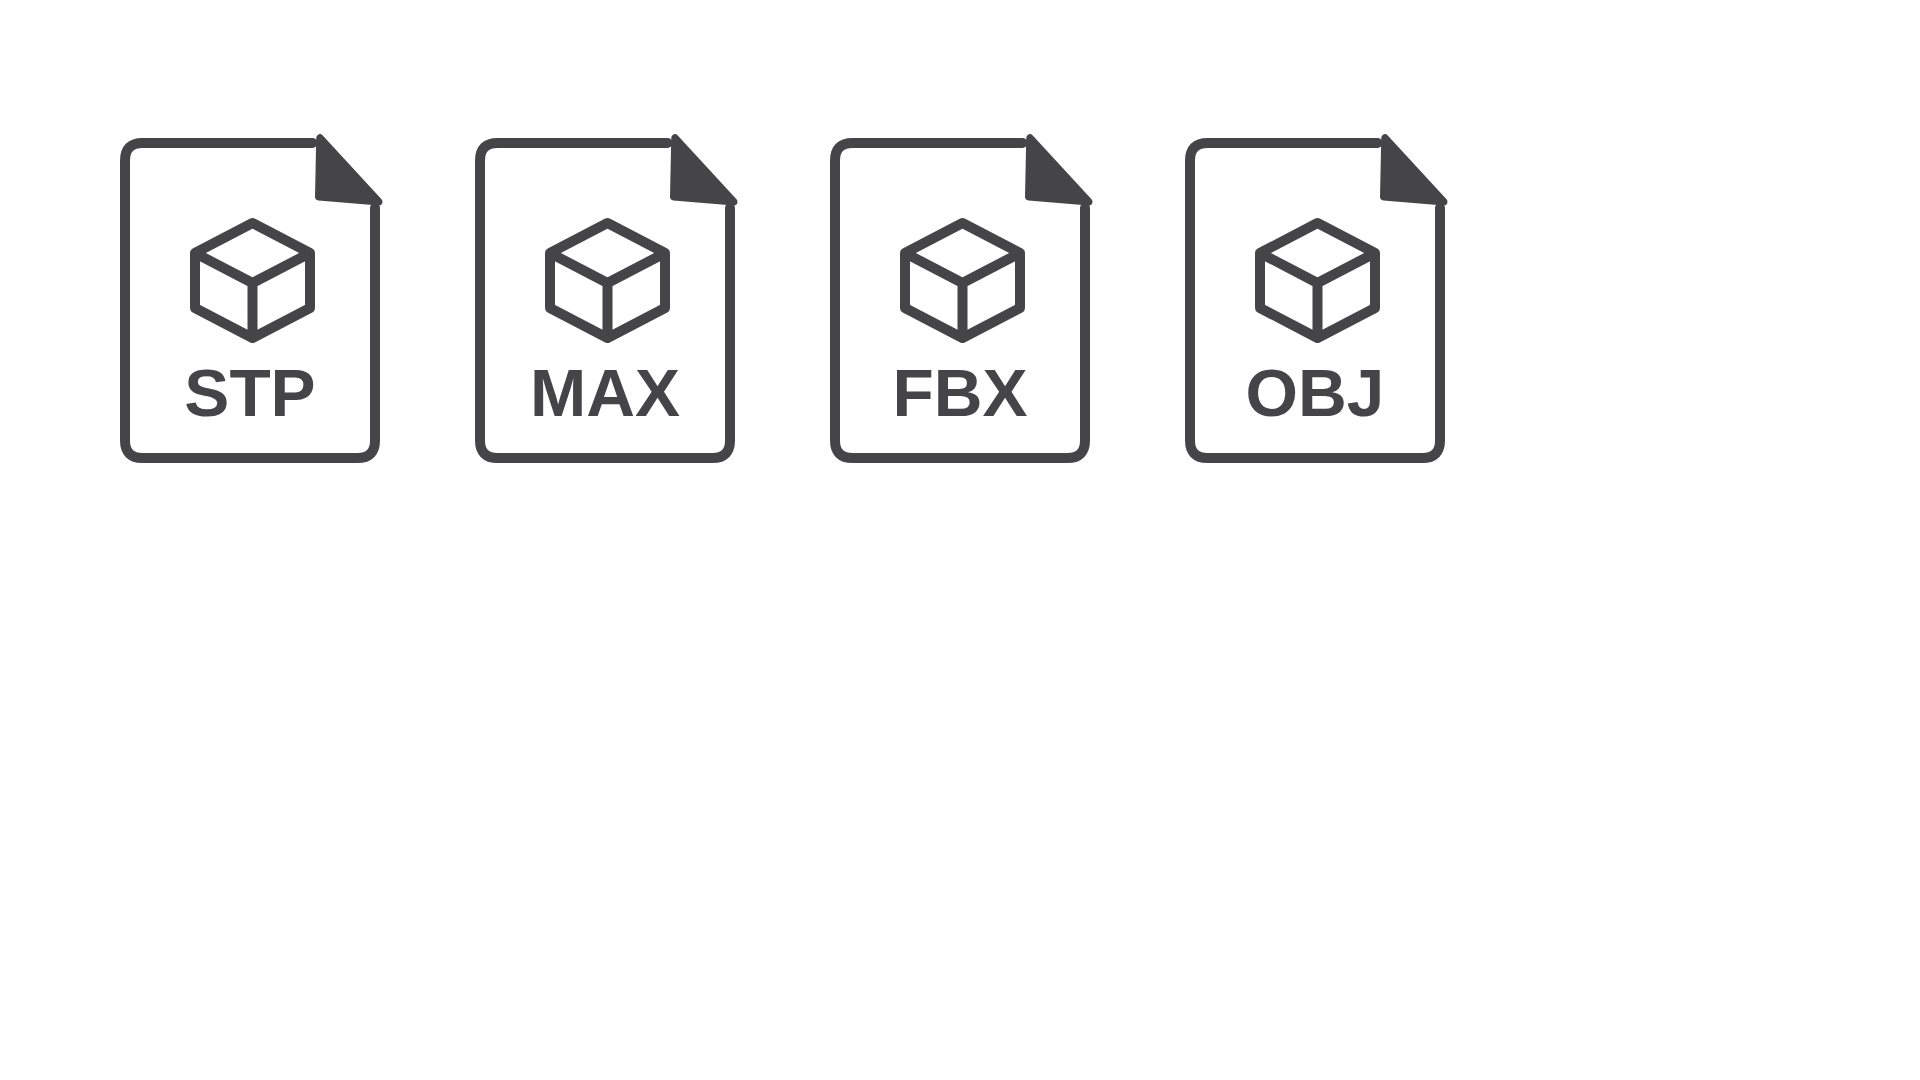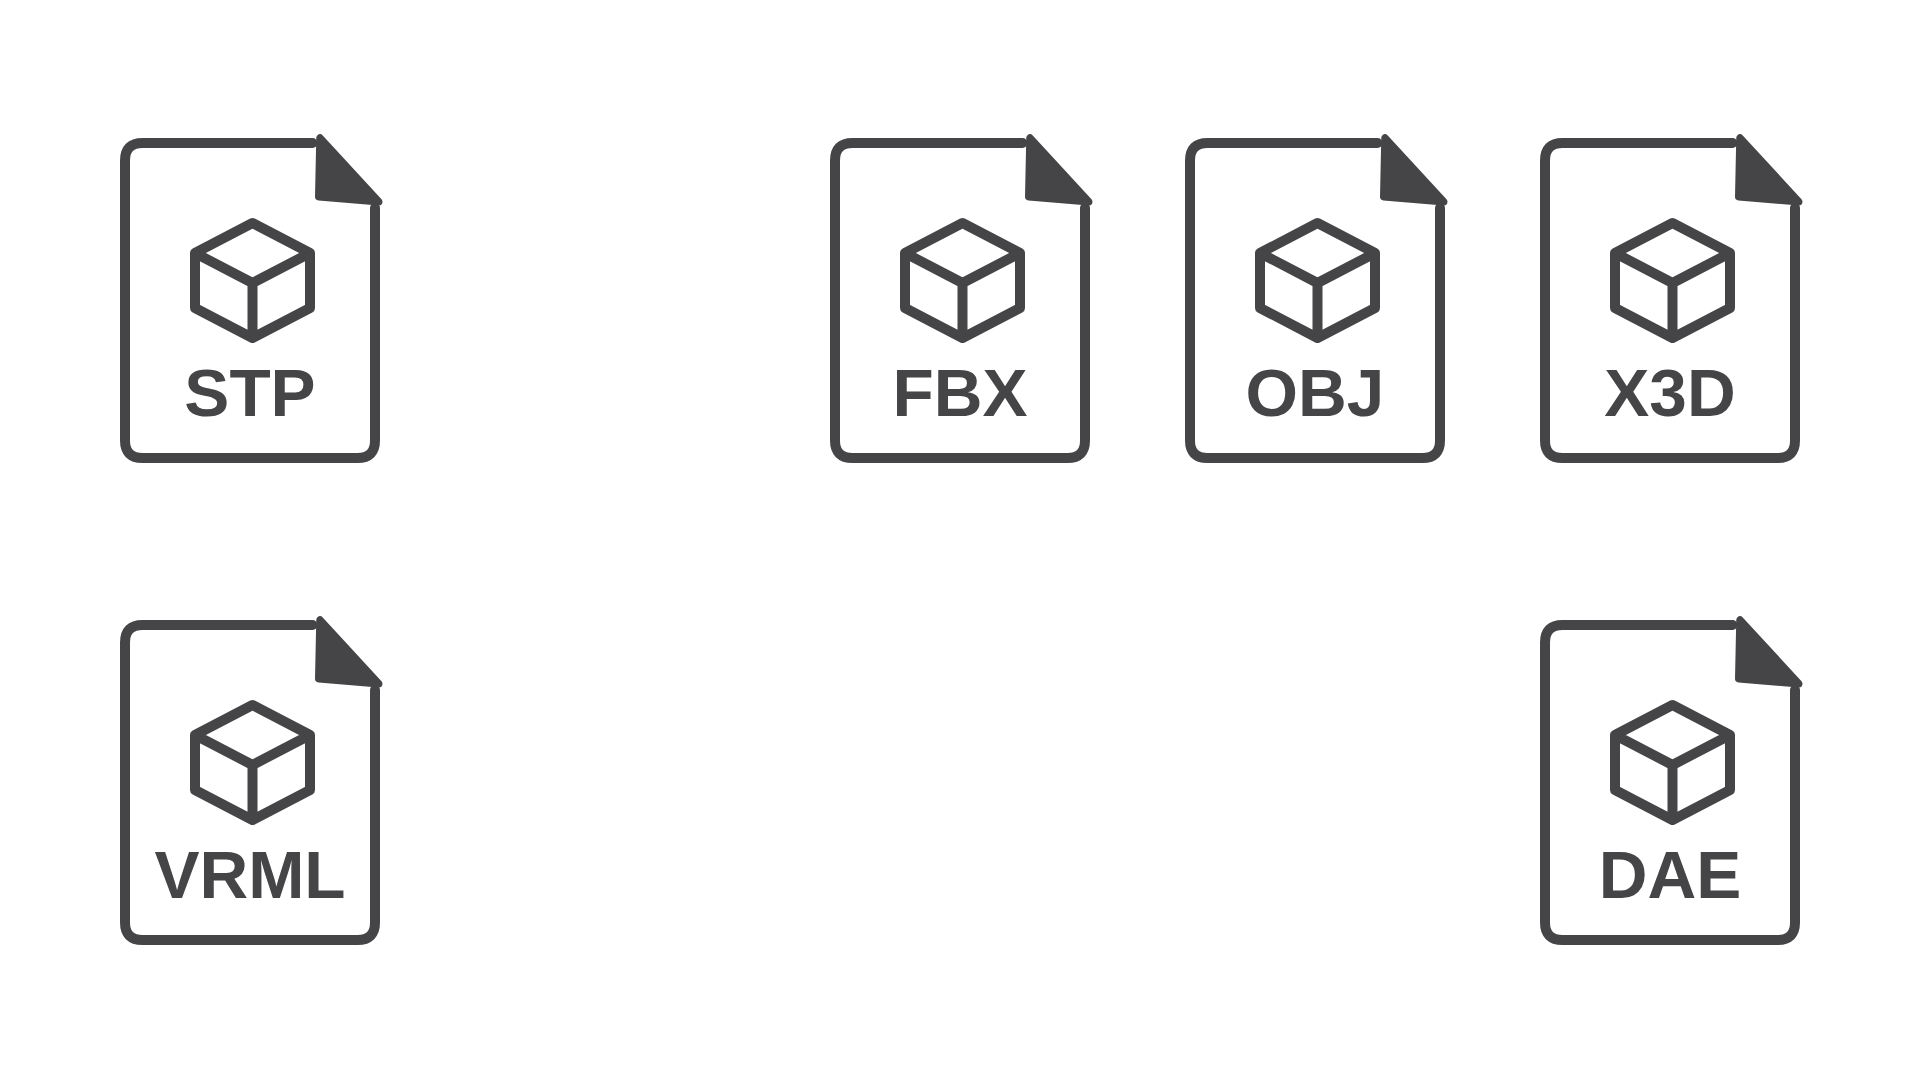--- a/index.html
+++ b/index.html
@@ -44,62 +44,46 @@
 
   <div class="file-icon" style="left:115px;top:133px">
     <svg viewBox="0 0 108 134">
       <path class="page" d="M 79 4 H 11 Q 4 4 4 11 V 123 Q 4 130 11 130 H 97 Q 104 130 104 123 V 30"></path>
       <path class="flap" d="M 82 2 L 81.5 25.5 L 105.5 27.5 Z"></path>
       <path class="cube" d="M 55 36 L 78 48 V 70 L 55 82 L 32 70 V 48 Z M 32 48 L 55 60 L 78 48 M 55 60 V 82"></path>
       <text class="label" x="54" y="113" font-size="27">STP</text>
     </svg>
   </div>
 
+  <div class="file-icon" style="left:470px;top:133px">
+    <svg viewBox="0 0 108 134">
+      <path class="page" d="M 79 4 H 11 Q 4 4 4 11 V 123 Q 4 130 11 130 H 97 Q 104 130 104 123 V 30"></path>
+      <path class="flap" d="M 82 2 L 81.5 25.5 L 105.5 27.5 Z"></path>
+      <path class="cube" d="M 55 36 L 78 48 V 70 L 55 82 L 32 70 V 48 Z M 32 48 L 55 60 L 78 48 M 55 60 V 82"></path>
+      <text class="label" x="54" y="113" font-size="27">MAX</text>
+    </svg>
+  </div>
 
   <div class="file-icon" style="left:1180px;top:133px">
     <svg viewBox="0 0 108 134">
       <path class="page" d="M 79 4 H 11 Q 4 4 4 11 V 123 Q 4 130 11 130 H 97 Q 104 130 104 123 V 30"></path>
       <path class="flap" d="M 82 2 L 81.5 25.5 L 105.5 27.5 Z"></path>
       <path class="cube" d="M 55 36 L 78 48 V 70 L 55 82 L 32 70 V 48 Z M 32 48 L 55 60 L 78 48 M 55 60 V 82"></path>
       <text class="label" x="54" y="113" font-size="27">OBJ</text>
     </svg>
   </div>
 
   <div class="file-icon" style="left:825px;top:133px">
     <svg viewBox="0 0 108 134">
       <path class="page" d="M 79 4 H 11 Q 4 4 4 11 V 123 Q 4 130 11 130 H 97 Q 104 130 104 123 V 30"></path>
       <path class="flap" d="M 82 2 L 81.5 25.5 L 105.5 27.5 Z"></path>
       <path class="cube" d="M 55 36 L 78 48 V 70 L 55 82 L 32 70 V 48 Z M 32 48 L 55 60 L 78 48 M 55 60 V 82"></path>
       <text class="label" x="54" y="113" font-size="27">FBX</text>
     </svg>
   </div>
 
-  <div class="file-icon" style="left:1535px;top:133px">
-    <svg viewBox="0 0 108 134">
-      <path class="page" d="M 79 4 H 11 Q 4 4 4 11 V 123 Q 4 130 11 130 H 97 Q 104 130 104 123 V 30"></path>
-      <path class="flap" d="M 82 2 L 81.5 25.5 L 105.5 27.5 Z"></path>
-      <path class="cube" d="M 55 36 L 78 48 V 70 L 55 82 L 32 70 V 48 Z M 32 48 L 55 60 L 78 48 M 55 60 V 82"></path>
-      <text class="label" x="54" y="113" font-size="27">X3D</text>
-    </svg>
-  </div>
-
-  <div class="file-icon" style="left:115px;top:615px">
-    <svg viewBox="0 0 108 134">
-      <path class="page" d="M 79 4 H 11 Q 4 4 4 11 V 123 Q 4 130 11 130 H 97 Q 104 130 104 123 V 30"></path>
-      <path class="flap" d="M 82 2 L 81.5 25.5 L 105.5 27.5 Z"></path>
-      <path class="cube" d="M 55 36 L 78 48 V 70 L 55 82 L 32 70 V 48 Z M 32 48 L 55 60 L 78 48 M 55 60 V 82"></path>
-      <text class="label" x="54" y="113" font-size="27">VRML</text>
-    </svg>
-  </div>
 
 
 
 
-  <div class="file-icon" style="left:1535px;top:615px">
-    <svg viewBox="0 0 108 134">
-      <path class="page" d="M 79 4 H 11 Q 4 4 4 11 V 123 Q 4 130 11 130 H 97 Q 104 130 104 123 V 30"></path>
-      <path class="flap" d="M 82 2 L 81.5 25.5 L 105.5 27.5 Z"></path>
-      <path class="cube" d="M 55 36 L 78 48 V 70 L 55 82 L 32 70 V 48 Z M 32 48 L 55 60 L 78 48 M 55 60 V 82"></path>
-      <text class="label" x="54" y="113" font-size="27">DAE</text>
-    </svg>
-  </div>
+
 
 </div>
 
 </body></html>

